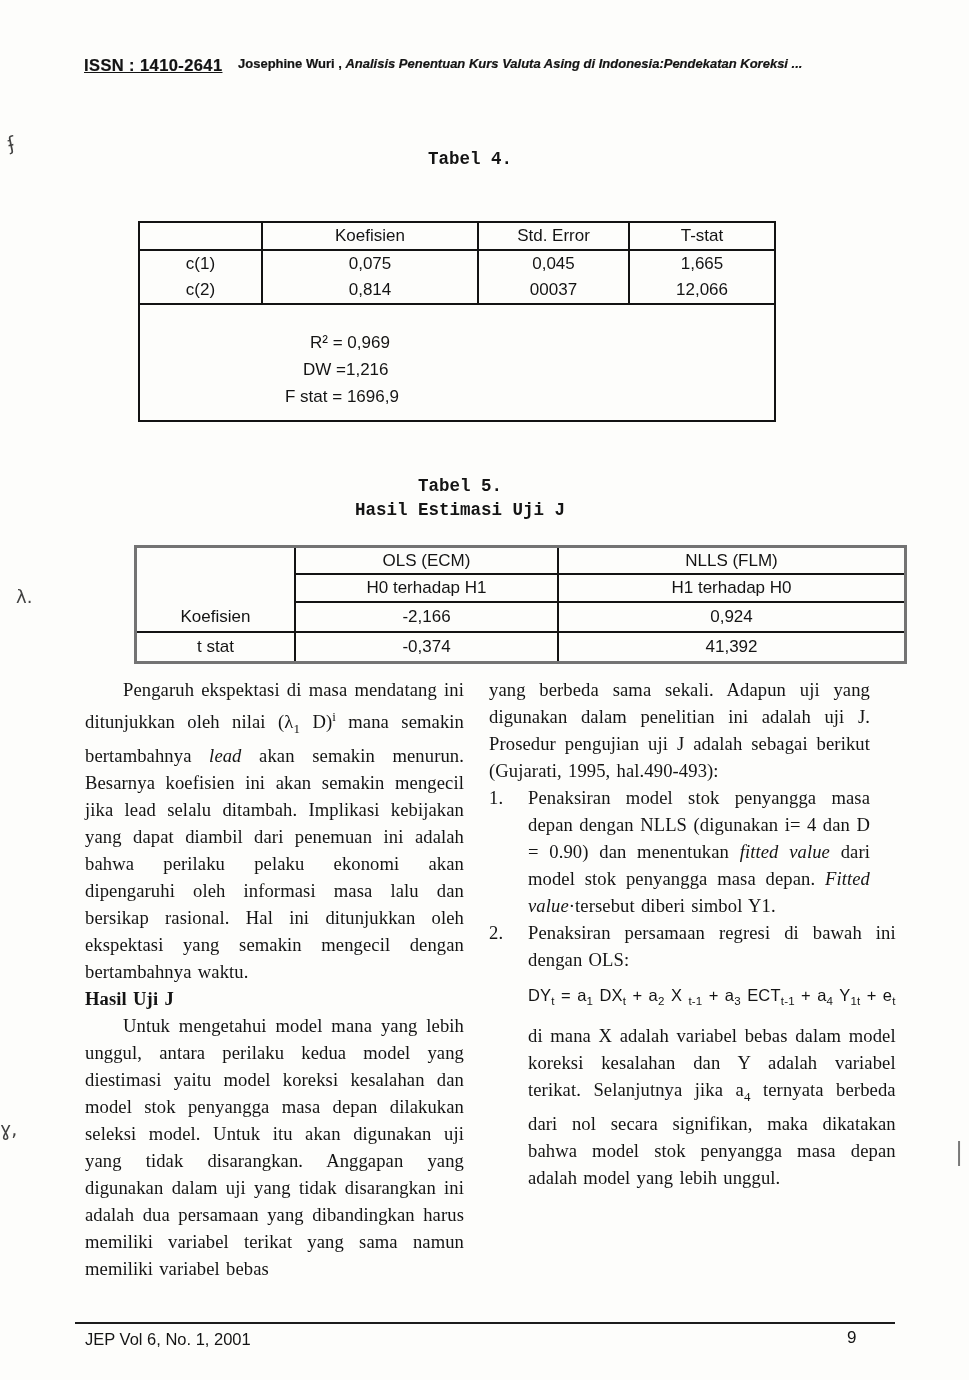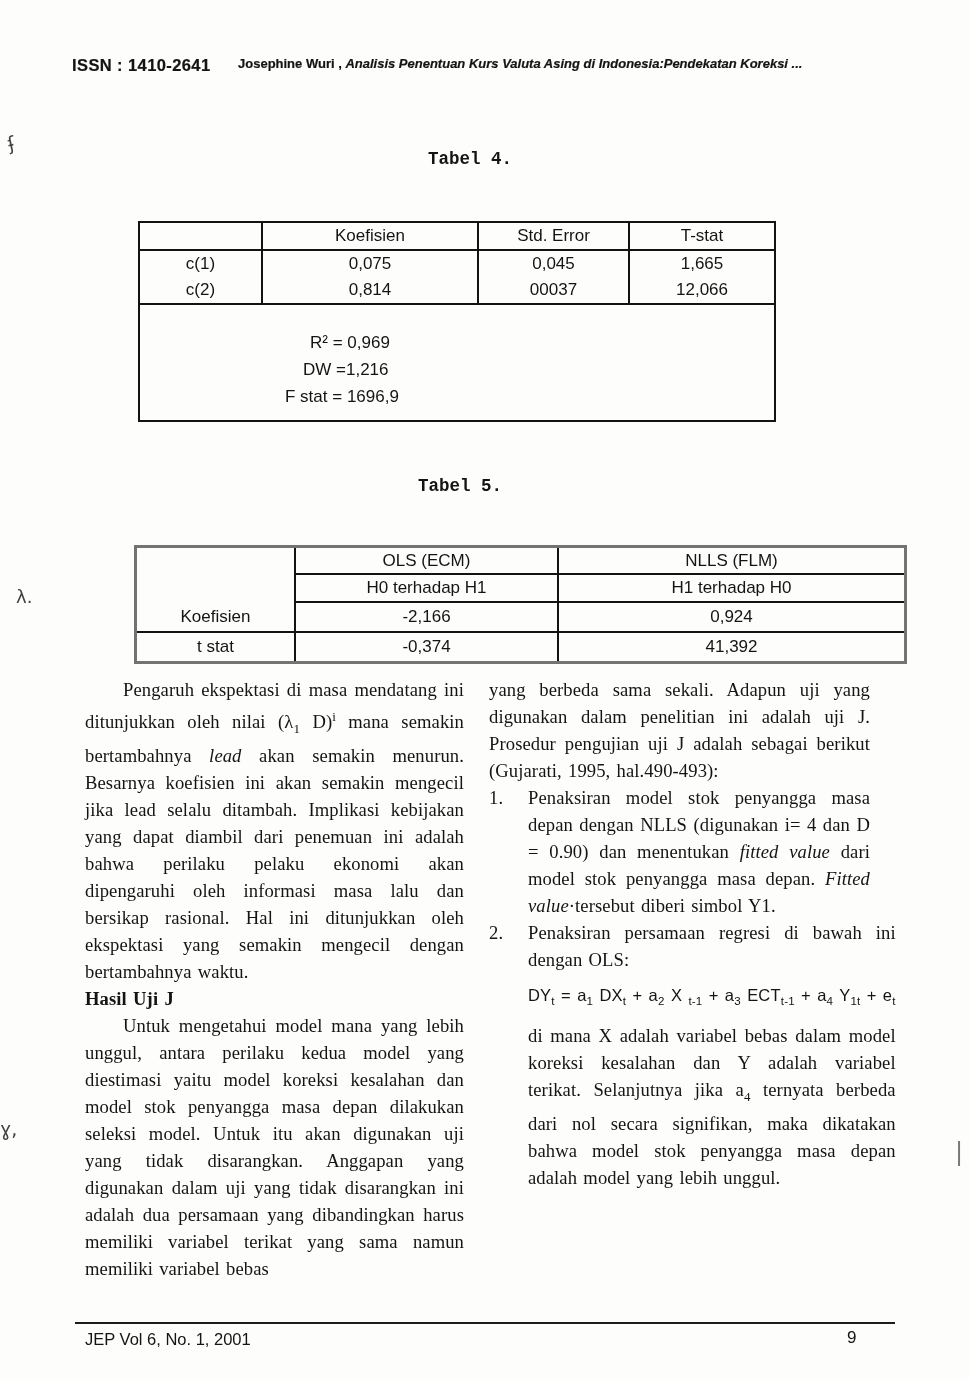--- a/index.html
+++ b/index.html
@@ -3,22 +3,22 @@
 <meta charset="utf-8">
 <style>
   html,body { margin:0; padding:0; background:#e8e8e4; }
   .page {
     position:relative; width:969px; height:1380px; margin:0 auto;
     background:#fdfdfb; color:#141414; overflow:hidden;
     font-family:"Liberation Serif", serif;
   }
 
   
-  .head-issn { position:absolute; left:72px; top:56px; font-size:16.5px; letter-spacing:0.4px;
-               font-family:"Liberation Sans", sans-serif; font-weight:bold; -webkit-text-stroke:0.2px #141414; }
+  .head-issn { position:absolute; left:84px; top:56px; font-size:16.5px; letter-spacing:0.4px;
+               font-family:"Liberation Sans", sans-serif; font-weight:bold;text-decoration:underline; -webkit-text-stroke:0.2px #141414; }
   .head-title { position:absolute; left:238px; top:56px; font-size:13px;
                 font-family:"Liberation Sans", sans-serif; font-weight:bold; -webkit-text-stroke:0.2px #141414; }
 
   
   .caption { position:absolute; text-align:center; font-family:Liberation Mono, monospace;
              font-weight:bold; font-size:17.5px; line-height:24px; }
   .cap-t4 { left:140px; top:147px; width:660px; }
   .cap-t5 { left:130px; top:474px; width:660px; }
 
   
@@ -121,20 +121,21 @@
       </table>
     <div class="t4-stats">
       <div class="s0">R² = 0,969</div>
       <div class="s1">DW =1,216</div>
       <div class="s2">F stat = 1696,9</div>
     </div>
   </div>
 
   <div class="caption cap-t5">
     <div>Tabel 5.</div>
+    <div>Hasil Estimasi Uji J</div>
   </div>
 
   <div class="t5-box">
     <table>
       <colgroup>
           <col style="width:158px">
           <col style="width:263px">
           <col>
         </colgroup>
       <tbody>

